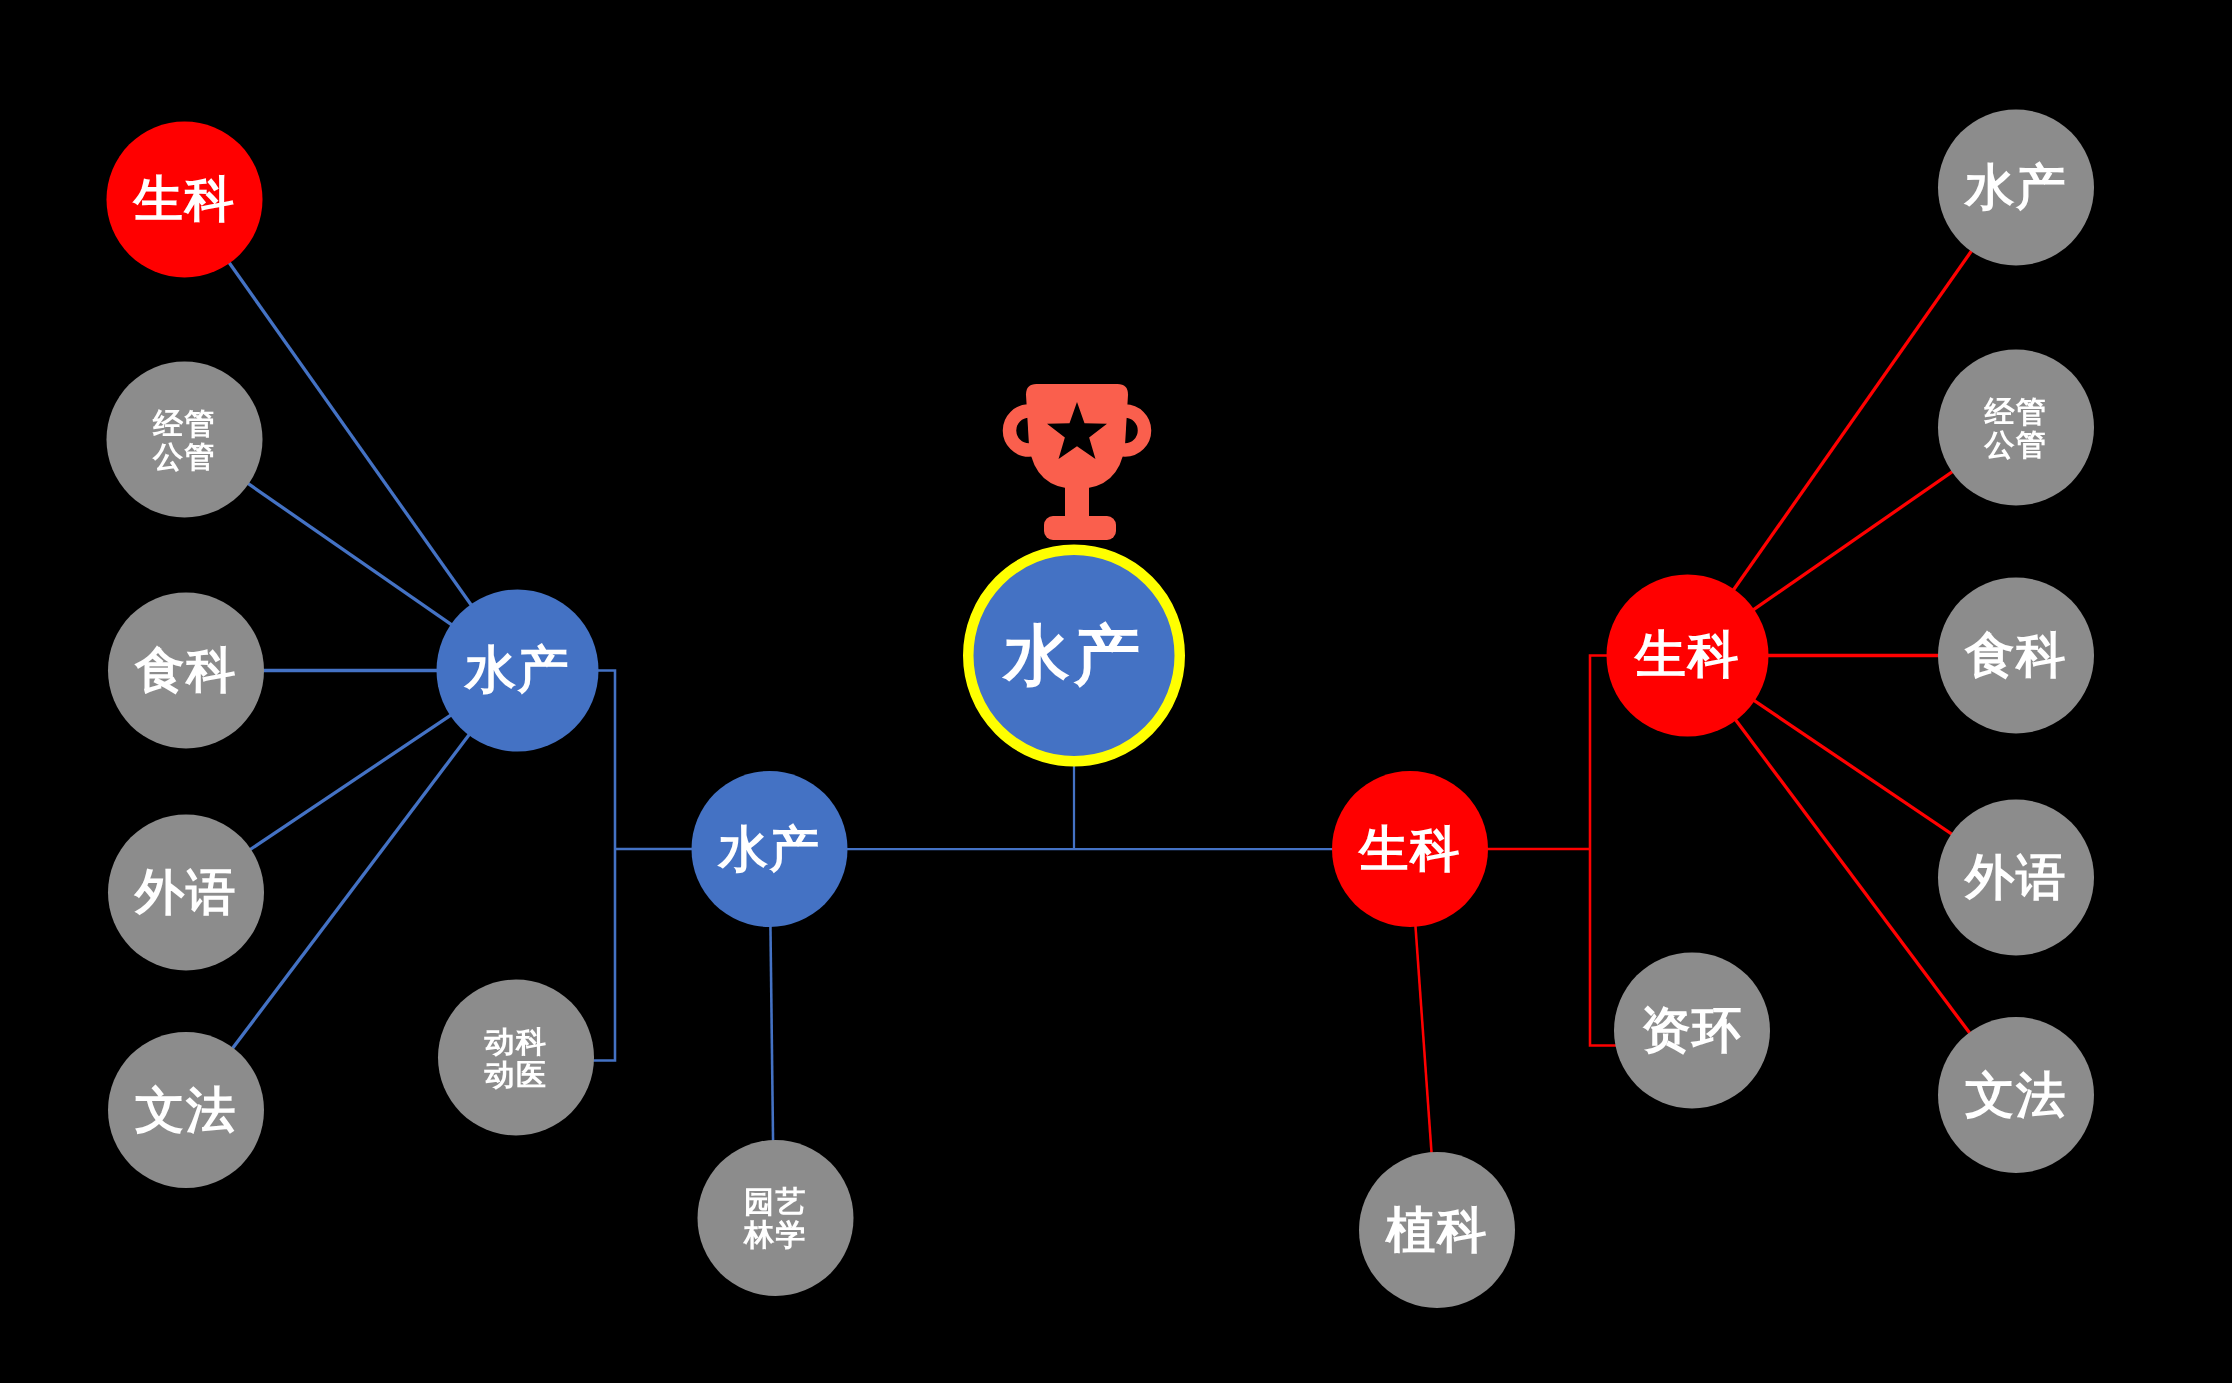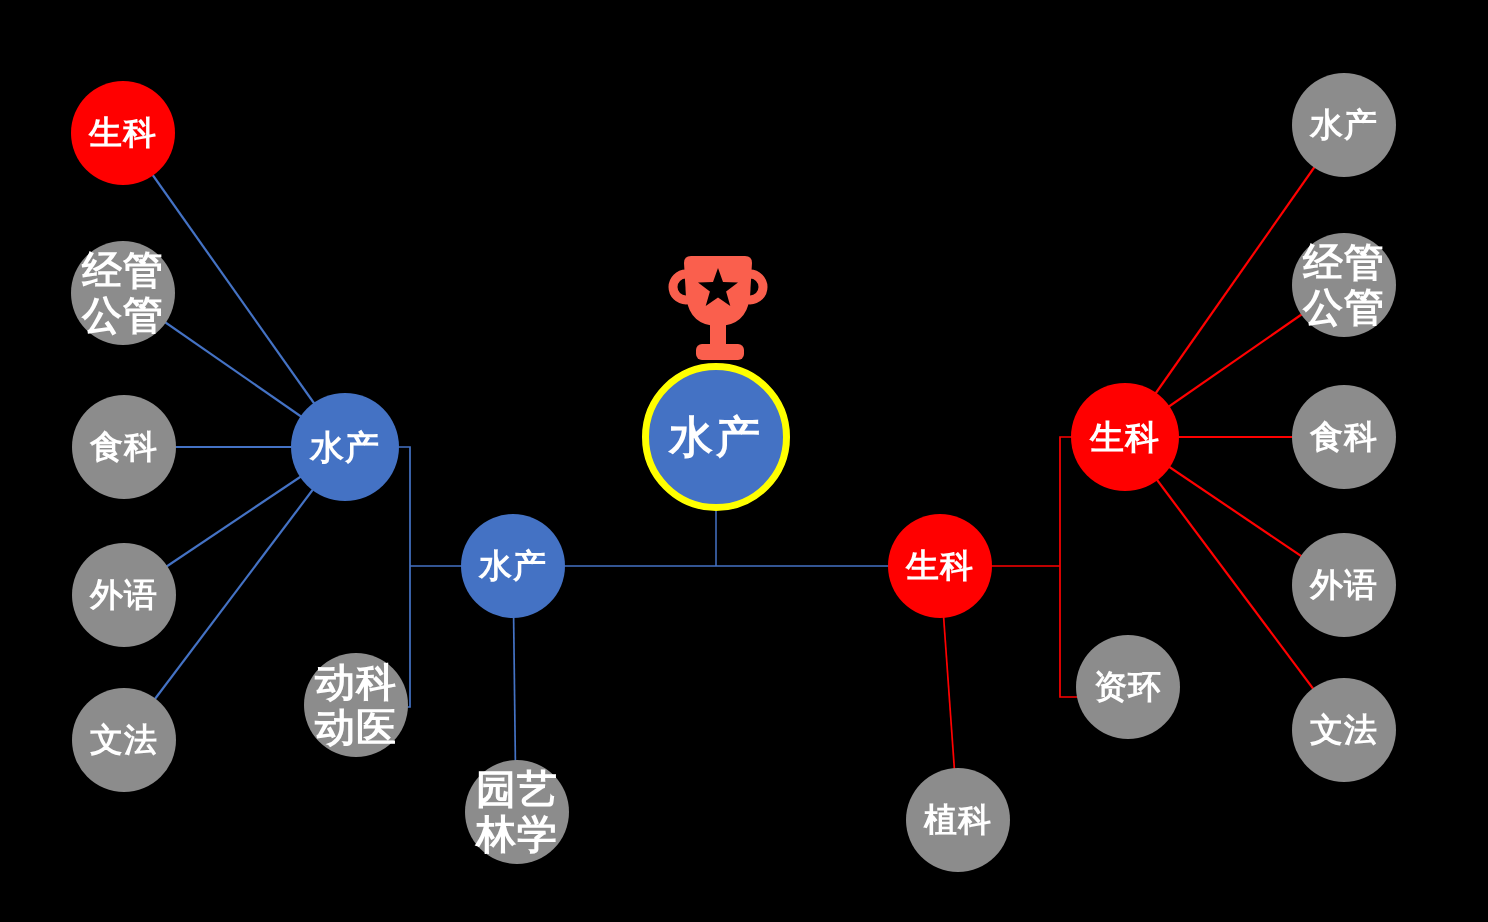--- a/index.html
+++ b/index.html
@@ -24,21 +24,21 @@
   .trophy-handle{fill:none;stroke:var(--trophy);stroke-width:9;}
   .trophy-star{fill:#000000;}
   .node{
     position:absolute;z-index:2;border-radius:50%;
     display:flex;align-items:center;justify-content:center;text-align:center;
     color:var(--text);font-weight:bold;white-space:pre-line;
     box-sizing:border-box;
   }
   .sm{width:104px;height:104px;font-size:33px;line-height:1.12;letter-spacing:1px;}
   .md{width:108px;height:108px;font-size:34px;line-height:1.12;letter-spacing:1px;}
-  .two-line{font-size:40px;}
+  .two-line{font-size:20px;}
   .gray{background:var(--node_gray);}
   .blue{background:var(--node_blue);}
   .red{background:var(--node_red);}
   .champion{
     width:148px;height:148px;background:var(--node_blue);
     border:7px solid var(--champion_ring);
     font-size:44px;letter-spacing:3px;
   }
 </style>
 </head>
@@ -82,21 +82,21 @@
   </svg>
 
   <div class="node sm red" style="left:71px;top:81px"><span>生科</span></div>
   <div class="node sm gray two-line" style="left:71px;top:241px"><span>经管
 公管</span></div>
   <div class="node sm gray" style="left:72px;top:395px"><span>食科</span></div>
   <div class="node sm gray" style="left:72px;top:543px"><span>外语</span></div>
   <div class="node sm gray" style="left:72px;top:688px"><span>文法</span></div>
 
   <div class="node md blue" style="left:291px;top:393px"><span>水产</span></div>
-  <div class="node sm gray two-line" style="left:304px;top:653px"><span>动科
+  <div class="node sm gray two-line" style="left:292px;top:653px"><span>动科
 动医</span></div>
   <div class="node sm blue" style="left:461px;top:514px"><span>水产</span></div>
   <div class="node sm gray two-line" style="left:465px;top:760px"><span>园艺
 林学</span></div>
 
   <div class="node champion" style="left:642px;top:363px"><span>水产</span></div>
 
   <div class="node sm red" style="left:888px;top:514px"><span>生科</span></div>
   <div class="node sm gray" style="left:1076px;top:635px"><span>资环</span></div>
   <div class="node sm gray" style="left:906px;top:768px"><span>植科</span></div>

